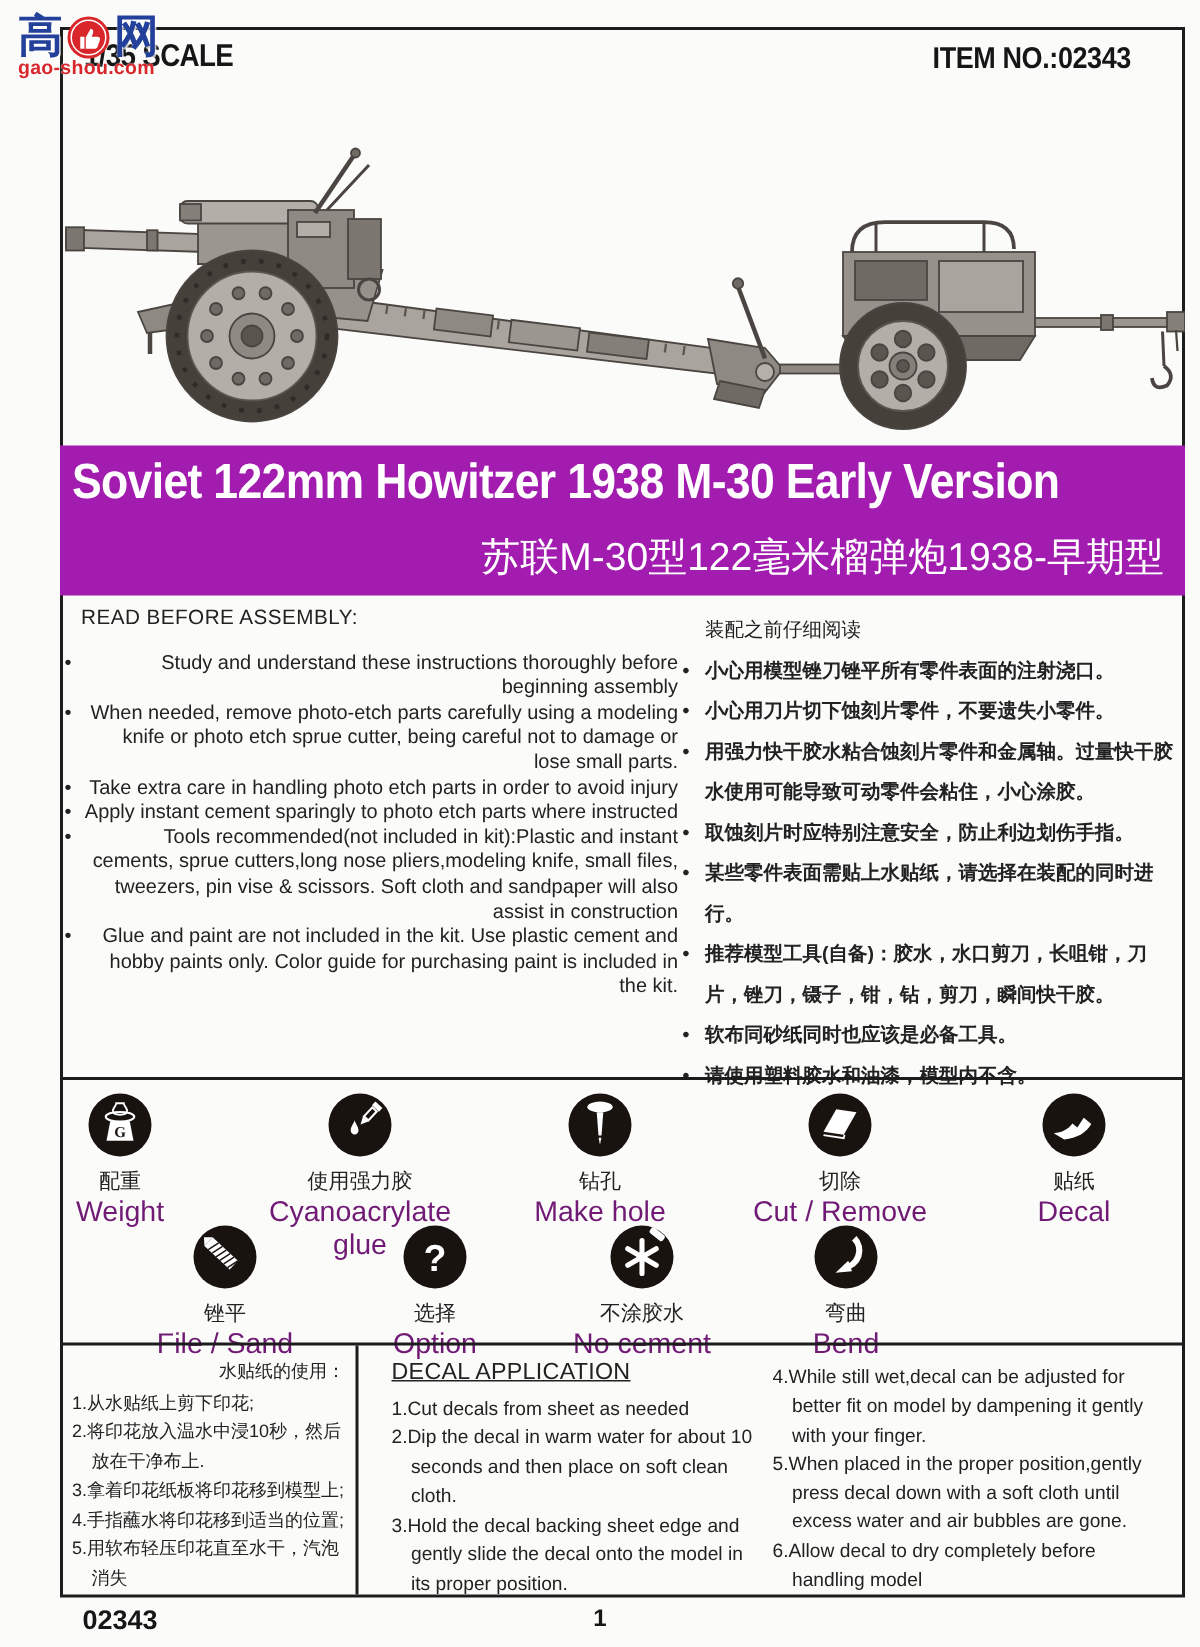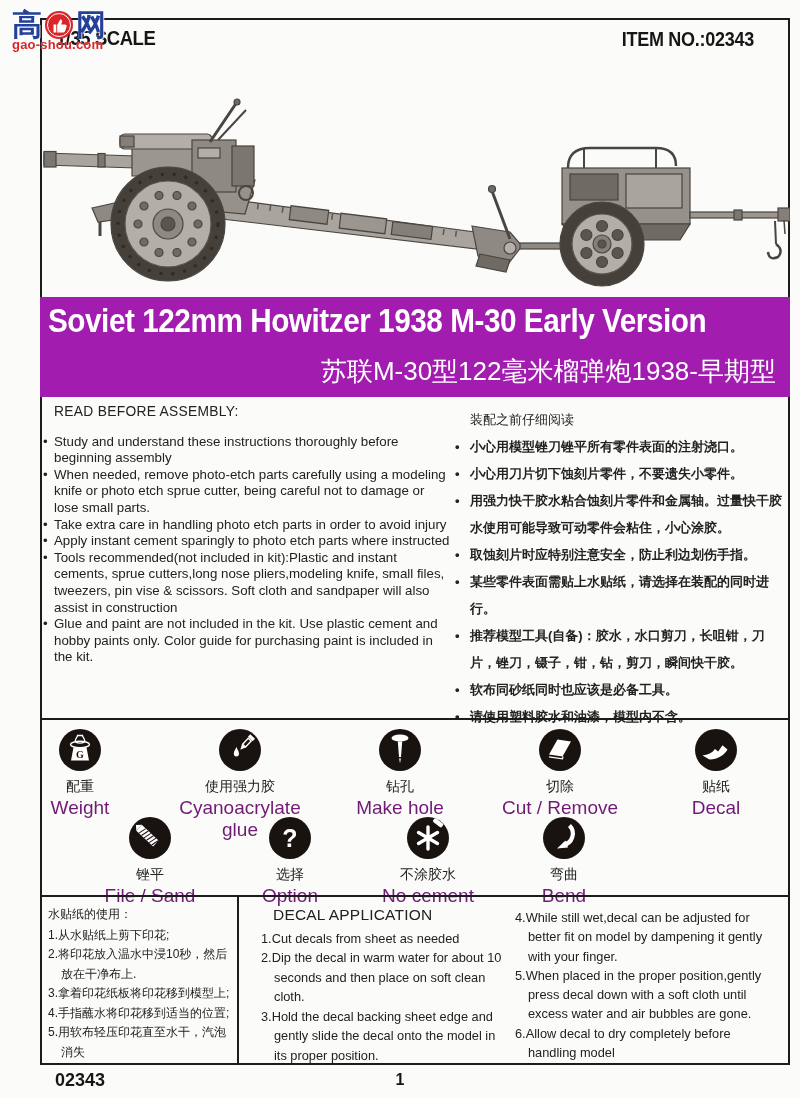--- a/index.html
+++ b/index.html
@@ -56,21 +56,21 @@
     transform:scaleX(.9); transform-origin:left top;
   }
   .title-cn {
     position:absolute; right:14px; bottom:8px; color:#ffffff; font-weight:normal;
     font-size:26px; white-space:nowrap;
   }
 
   
   .rb-en { position:absolute; left:44px; top:404px; width:408px; font-size:13.3px; line-height:16.6px; }
   .rb-en .rb-heading { margin:0 0 13px 10px; font-size:13.8px; letter-spacing:.3px; }
-  .rb-en .bullet { position:relative; padding-left:10px; }
+  .rb-en .bullet { position:relative; padding-left:10px;text-align:right; }
   .rb-en .bullet::before { content:"\2022"; position:absolute; left:-1px; }
 
   .rb-cn { position:absolute; left:455px; top:406px; width:330px; font-size:13px; line-height:27px; }
   .rb-cn .rb-heading { margin:0 0 0 15px; }
   .rb-cn .bullet { position:relative; padding-left:15px;font-weight:bold; }
   .rb-cn .bullet::before { content:"\2022"; position:absolute; left:0; }
 
   
   .rule { position:absolute; left:40px; width:750px; height:0; border-top:2px solid #1c1c1c; }
   .rule-icons-top { top:718px; }
@@ -80,23 +80,23 @@
   .sym { position:absolute; width:160px; text-align:center; }
   .sym .circle { display:inline-block; width:44px; height:44px; }
   .sym .lab-cn { display:block; font-size:14px; margin-top:2px; }
   .sym .lab-en { display:block; font-size:19px; margin-top:1px; color:#701a75; }
   .r1 { top:728px; }
   .r2 { top:816px; }
 
   
   .decal-divider { position:absolute; left:237px; top:897px; height:166px; width:0; border-left:2px solid #1c1c1c; }
   .decal-cn { position:absolute; left:48px; top:905px; width:182px; font-size:12px; line-height:19.5px; }
-  .decal-cn .d-heading { margin-bottom:1px; }
+  .decal-cn .d-heading { margin-bottom:1px;text-align:right; }
   .decal-en-mid { position:absolute; left:261px; top:905px; width:244px; font-size:12.8px; line-height:19.5px; }
-  .decal-en-mid .d-heading { font-size:15.5px; margin:0 0 4px 12px; letter-spacing:.2px; }
+  .decal-en-mid .d-heading { font-size:15.5px; margin:0 0 4px 0; letter-spacing:.2px;text-decoration:underline; }
   .decal-en-right { position:absolute; left:515px; top:908px; width:266px; font-size:12.8px; line-height:19.3px; }
   .dstep { padding-left:13px; text-indent:-13px; }
 
   
   .footer-item { position:absolute; left:55px; top:1070px; font-size:18px; font-weight:bold; color:#161616; }
   .footer-page { position:absolute; left:0; top:1071px; width:800px; text-align:center; font-size:16px; font-weight:bold; color:#161616; }
 
   svg { display:block; }
   .sym svg { display:inline-block; }
 </style>

